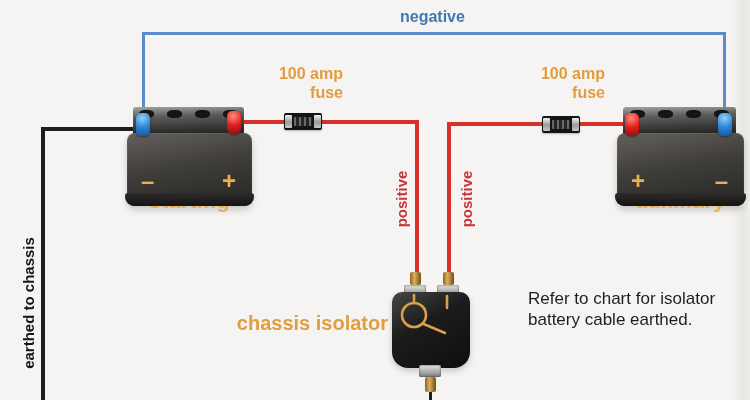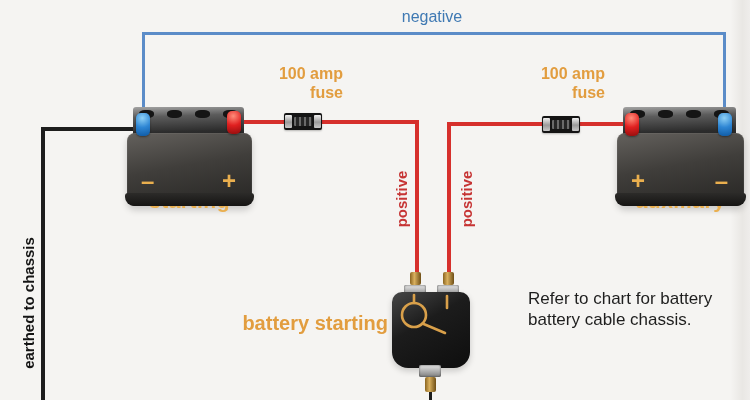--- a/index.html
+++ b/index.html
@@ -40,21 +40,21 @@
   .iso-case{position:absolute;left:392px;top:292px;width:78px;height:76px;border-radius:10px 10px 16px 16px;
     background:linear-gradient(150deg,#474747 0%,#1c1c1c 40%,#0e0e0e 100%);box-shadow:0 3px 6px rgba(0,0,0,.18);}
   .iso-case svg{position:absolute;left:0;top:0;}
   .iso-case line,.iso-case circle{stroke:var(--isolator-symbol,#d9a04a);stroke-width:2.6;fill:none;stroke-linecap:round;}
   .iso-term{position:absolute;width:22px;}
   .bolt{width:11px;height:13px;margin:0 auto;background:linear-gradient(90deg,#8a6420,#d9b05e 40%,#6e4e16);border-radius:2px;}
   .nut{width:22px;height:12px;background:linear-gradient(#e6e6e6,#7d7d7d);border-radius:2px;box-shadow:inset 0 0 2px #333;}
   .bolt.long{height:15px;}
   
   .lbl{position:absolute;white-space:nowrap;}
-  .negative-label{color:var(--label-blue,#3f79b3);font-size:16px;font-weight:400;}
+  .negative-label{color:var(--label-blue,#3f79b3);font-size:16px;font-weight:700;}
   .fuse-label{color:var(--label-orange,#e29d3f);font-size:16px;font-weight:600;text-align:right;line-height:19px;width:80px;}
   .positive-label{color:var(--label-red,#c63434);font-size:15px;font-weight:600;transform:translate(-50%,-50%) rotate(-90deg);}
   .earthed-label{color:#141414;font-size:15px;font-weight:600;transform:translate(-50%,-50%) rotate(-90deg);}
   .isolator-label{color:var(--label-orange,#e29d3f);font-size:20px;font-weight:600;width:168px;text-align:right;}
   .note-text{color:var(--note-text,#1e1e1e);font-size:17px;line-height:21px;white-space:nowrap;}
 </style>
 </head>
 <body>
 
 <div class="canvas">
@@ -144,20 +144,20 @@
   <div class="lbl fuse-label" style="left:525px;top:64px;">
     <span style="display:block;">100 amp</span>
     <span style="display:block;">fuse</span>
   </div>
 
   <div class="lbl positive-label" style="left:401px;top:199px;">positive</div>
   <div class="lbl positive-label" style="left:466px;top:199px;">positive</div>
 
   <div class="lbl earthed-label" style="left:28px;top:303px;">earthed to chassis</div>
 
-  <div class="lbl isolator-label" style="left:220px;top:312px;">battery starting</div>
+  <div class="lbl isolator-label" style="left:220px;top:312px;">chassis isolator</div>
 
   <div class="lbl note-text" style="left:528px;top:288px;">
-    <span style="display:block;">Refer to chart for battery</span>
-    <span style="display:block;">battery cable chassis.</span>
+    <span style="display:block;">Refer to chart for isolator</span>
+    <span style="display:block;">battery cable earthed.</span>
   </div>
 
 </div>
 
 </body></html>

